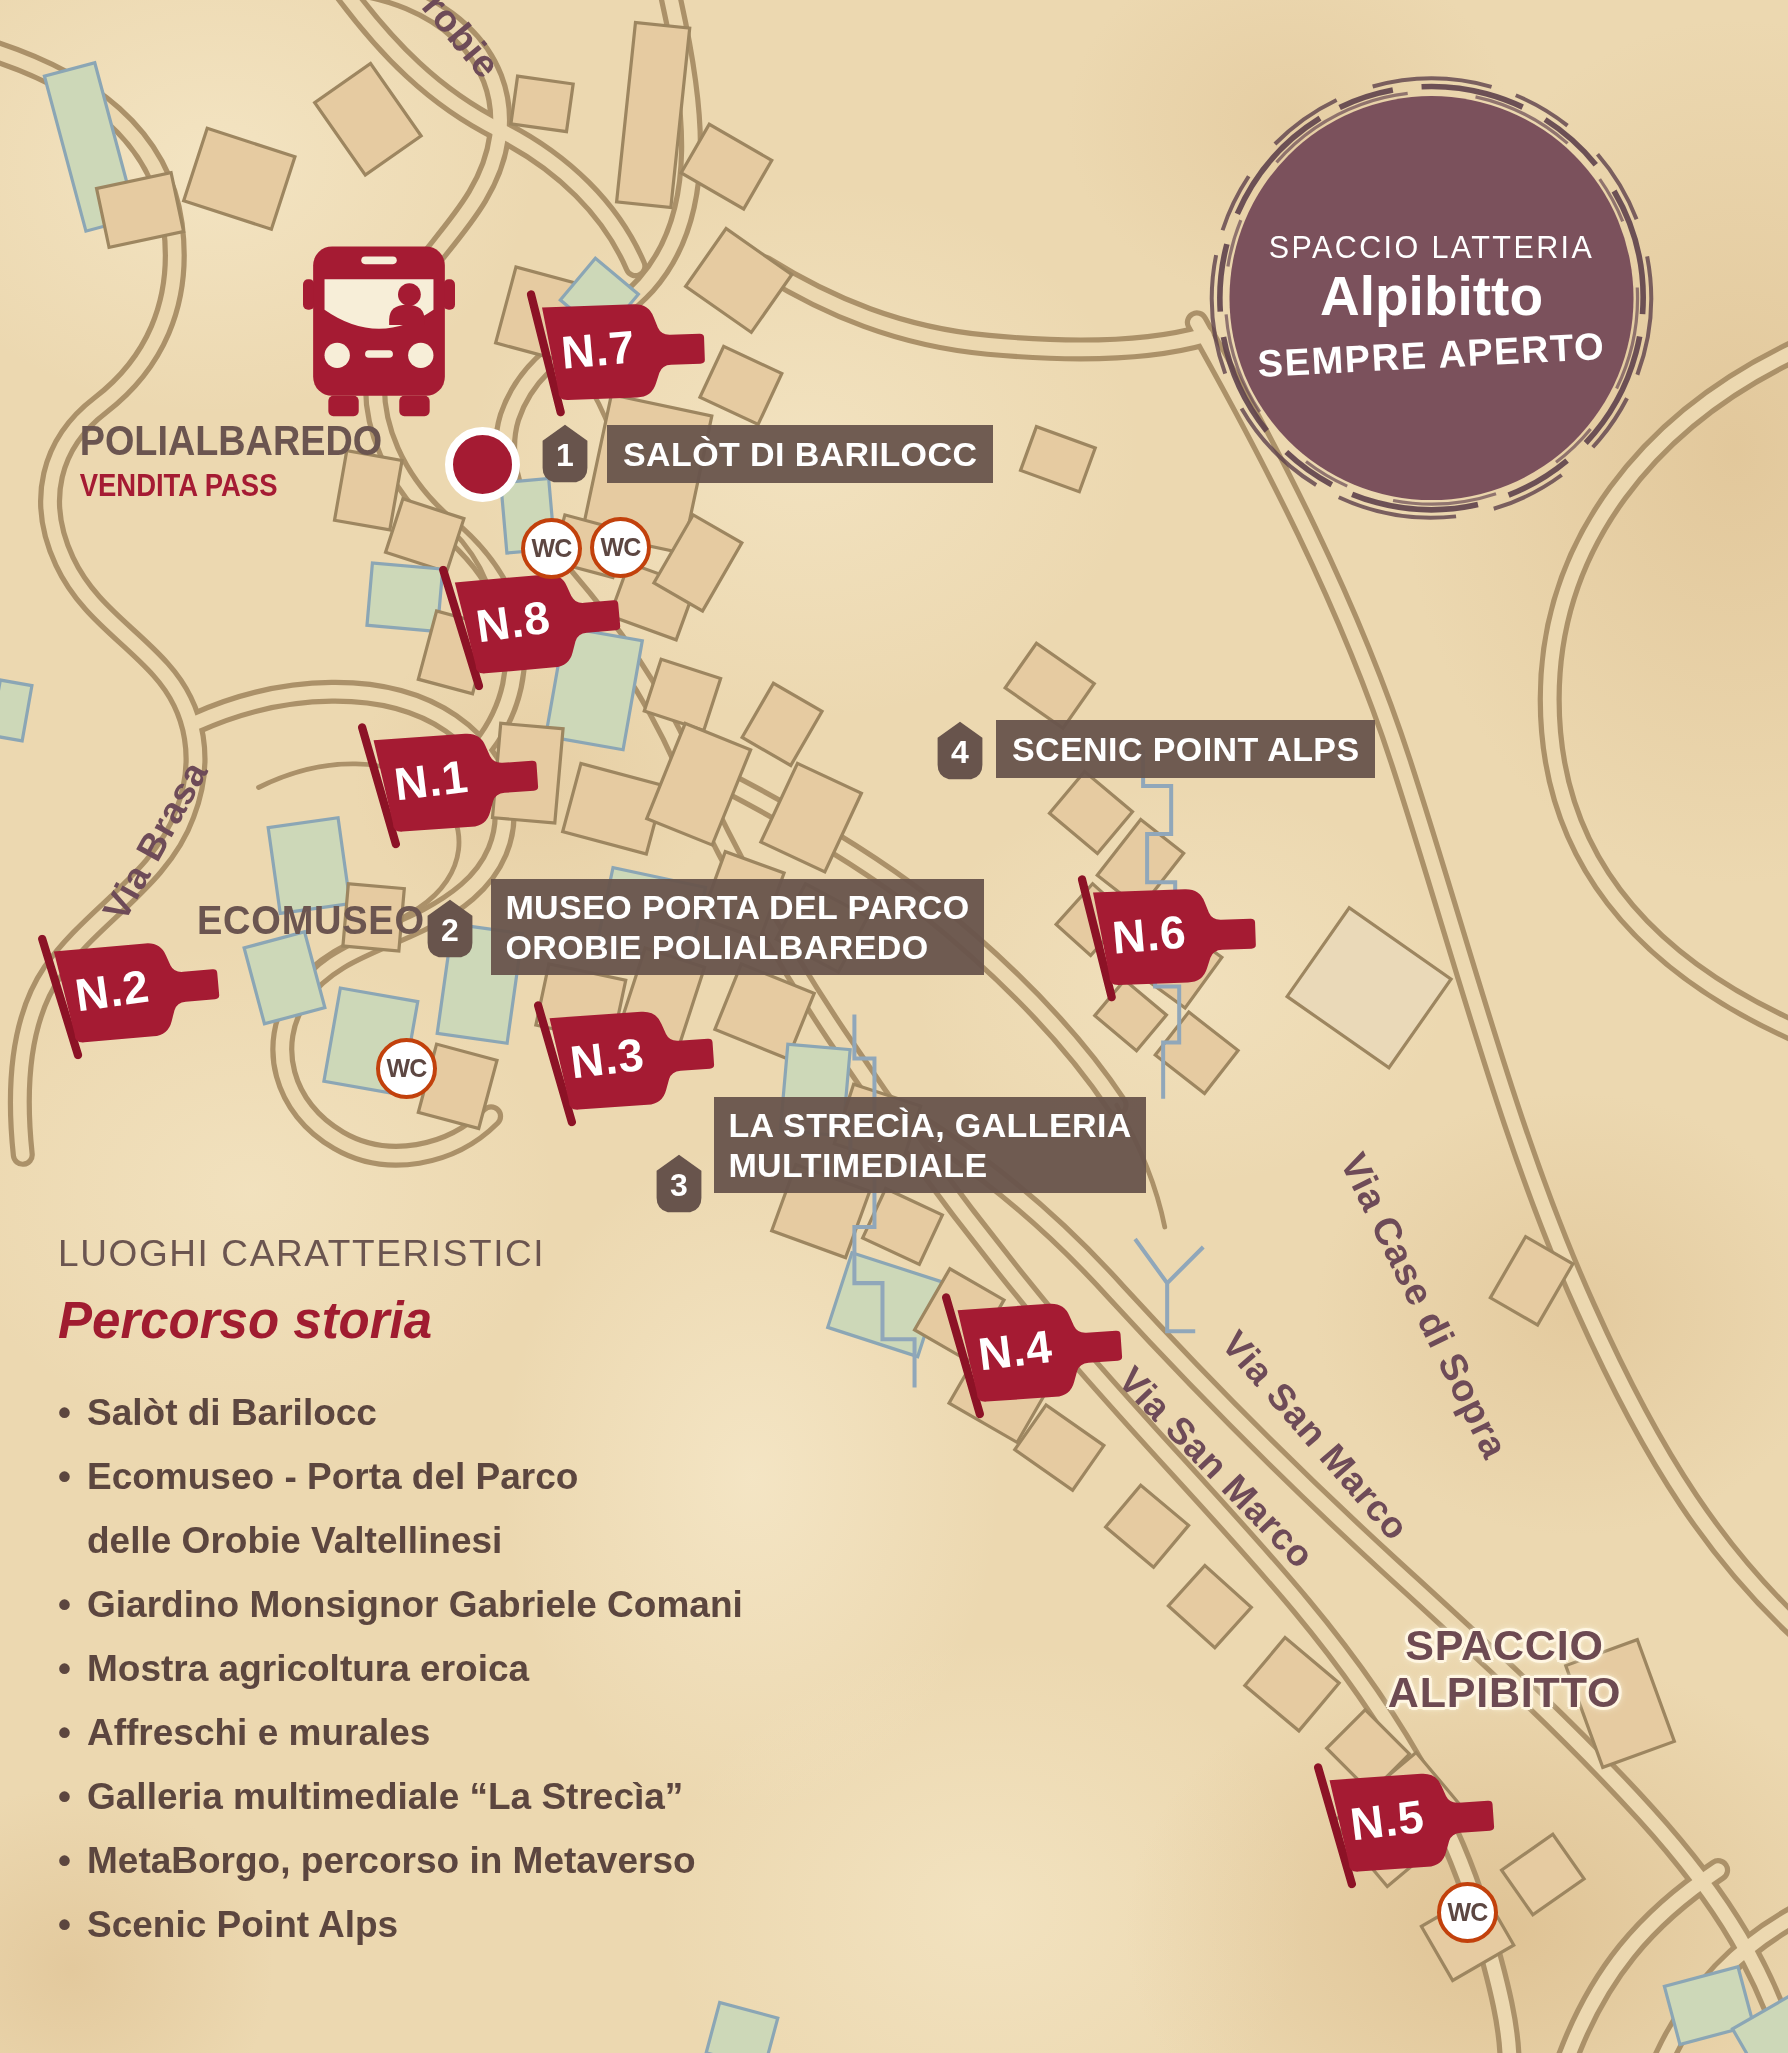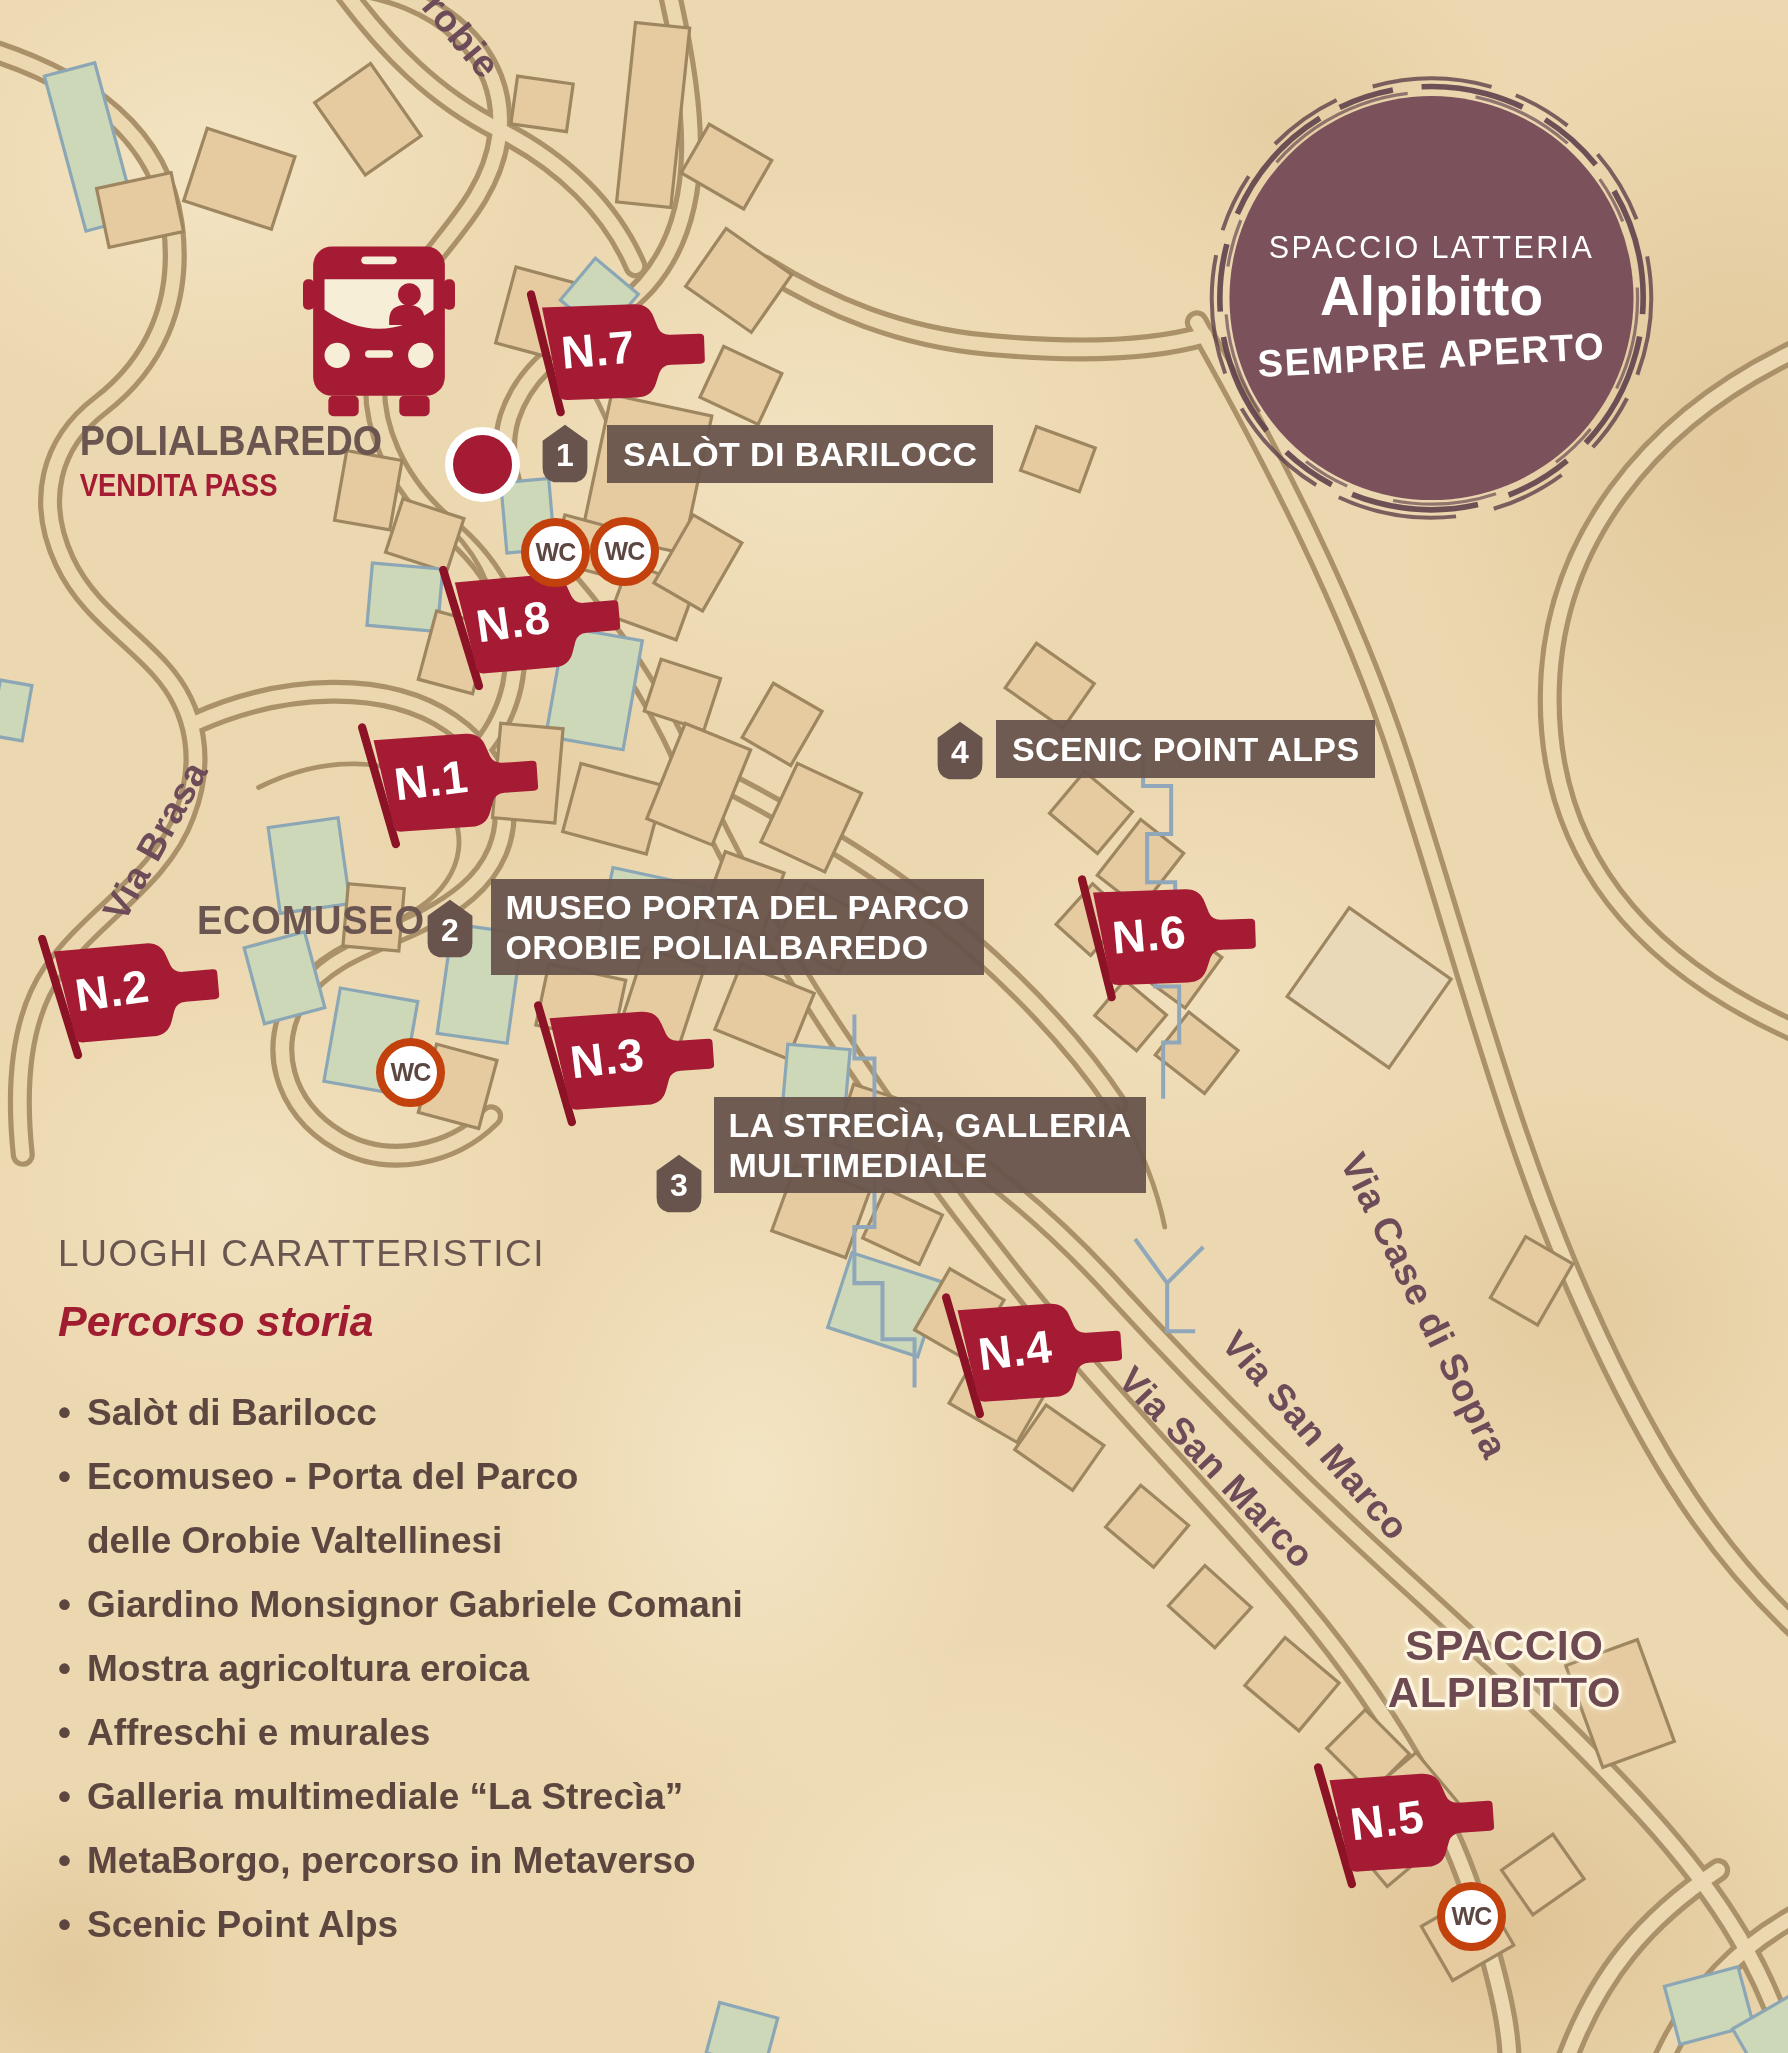--- a/index.html
+++ b/index.html
@@ -53,21 +53,21 @@
   .abs{position:absolute;}
 
   
   .flag{position:absolute;width:188px;}
   .flag svg{display:block;width:100%;}
   .flag-label{position:absolute;left:10%;top:15%;width:62%;height:68%;
     display:flex;align-items:center;justify-content:center;
     color:#fff;font-weight:bold;font-size:46px;letter-spacing:0.8px;transform:rotate(-3deg);}
 
   
-  .wc-badge{position:absolute;width:53px;height:53px;background:#fff;border:8px solid #c2410c;
+  .wc-badge{position:absolute;width:53px;height:53px;background:#fff;border:4px solid #c2410c;
     border-radius:50%;display:flex;align-items:center;justify-content:center;
     color:#5d4742;font-weight:bold;font-size:25px;letter-spacing:-0.8px;}
 
   
   .pmarker{position:absolute;width:48px;height:61px;}
   .pmarker svg{display:block;width:100%;height:100%;}
   .pnum{position:absolute;left:0;top:11.2px;width:100%;height:43px;display:flex;
     align-items:center;justify-content:center;color:#fff;font-weight:bold;font-size:32px;}
 
   .label-box{position:absolute;background:rgba(104,84,76,.95);color:#fff;font-weight:bold;
@@ -95,21 +95,21 @@
     font-size:40px;transform:scaleX(.95);transform-origin:left;letter-spacing:0.8px;}
 
   .spaccio{position:absolute;left:1356px;top:1622px;width:297px;text-align:center;
     color:#6d4a52;font-weight:bold;font-size:43px;line-height:47px;letter-spacing:0.8px;
     text-shadow:0 0 5.6px var(--halo),0 0 5.6px var(--halo),2.4px 2.4px 0 var(--halo),-2.4px -2.4px 0 var(--halo),
       2.4px -2.4px 0 var(--halo),-2.4px 2.4px 0 var(--halo),0 3.2px 0 var(--halo),0 -3.2px 0 var(--halo),
       3.2px 0 0 var(--halo),-3.2px 0 0 var(--halo),0 0 9.6px var(--halo);}
 
   .legend{position:absolute;left:58px;top:1197px;width:834px;}
   .lg-title{color:var(--map-text);font-size:37px;letter-spacing:1.6px;margin-top:36px;}
-  .lg-sub{color:#a01c30;font-weight:bold;font-style:italic;font-size:43px;line-height:66px;}
+  .lg-sub{color:#a01c30;font-weight:bold;font-style:italic;font-size:51px;line-height:66px;}
   .lg-sub.first{margin-top:13px;}
   .lg-list{margin-top:27px;}
   .lg-row{display:flex;align-items:center;height:64px;color:var(--list);font-weight:bold;font-size:37px;}
   .lg-bullet{width:29px;flex:0 0 29px;}
   .lg-text{white-space:nowrap;}
 </style>
 </head>
 <body>
 
 <div class="stage">

